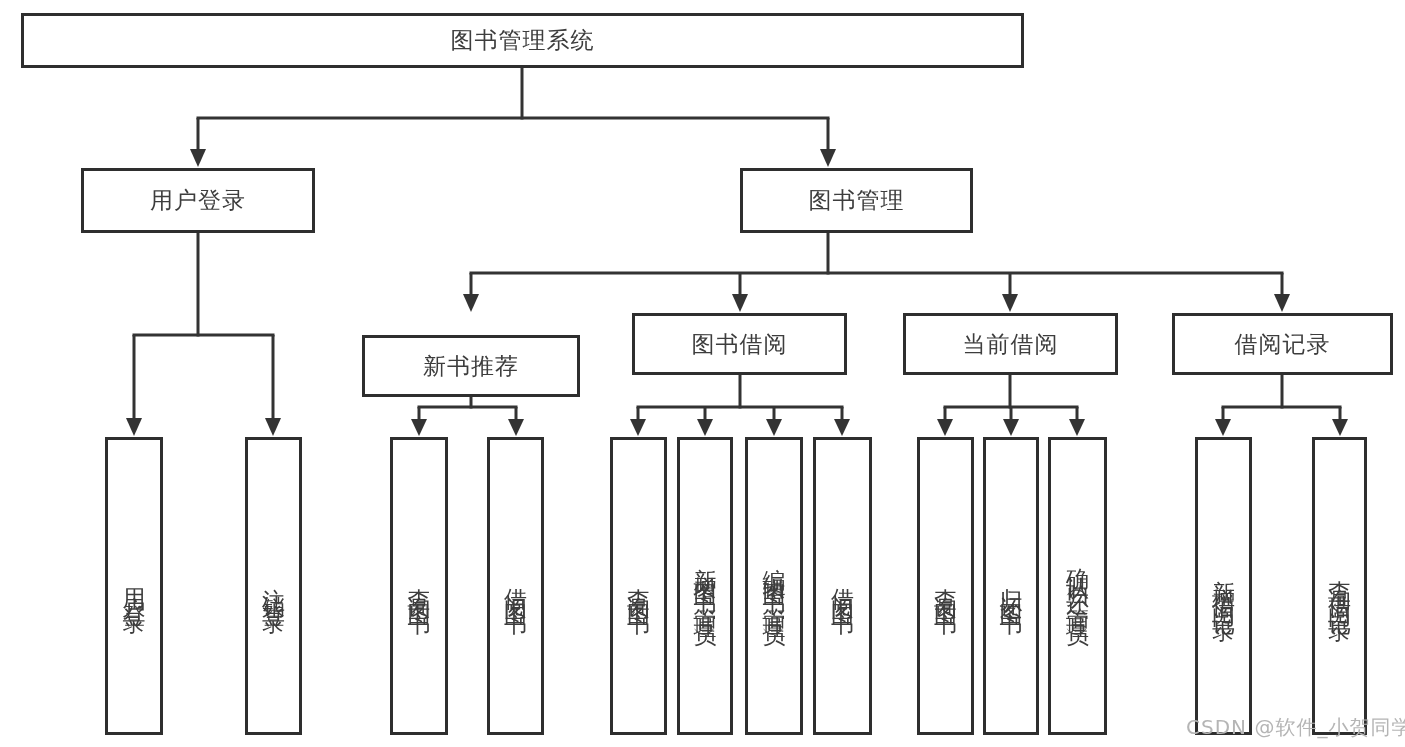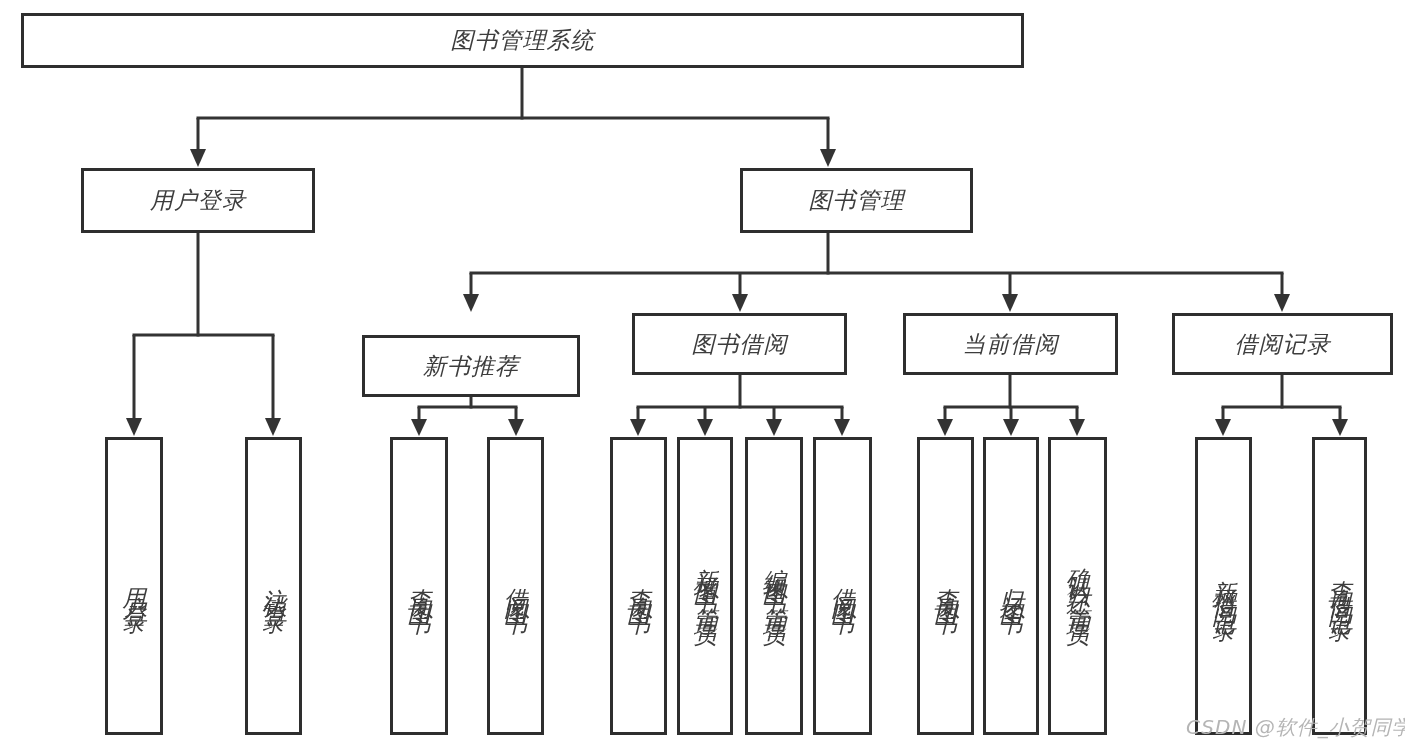--- a/index.html
+++ b/index.html
@@ -2,21 +2,20 @@
 <html><head>
 <meta charset="utf-8">
 <style>
   html,body{margin:0;padding:0;background:#ffffff;}
   #stage{
     position:relative;
     width:1405px;height:747px;
     background:#ffffff;
     font-family:"DejaVu Sans","Liberation Sans",sans-serif;
     overflow:hidden;
-    font-style:italic;
   }
   #connectors{position:absolute;left:0;top:0;width:1405px;height:747px;}
   .hbox,.vbox{
     position:absolute;
     box-sizing:border-box;
     background:#ffffff;
     border:3px solid #2e2e2e;
     display:flex;align-items:center;justify-content:center;
     color:#3d3d3d;
   }

